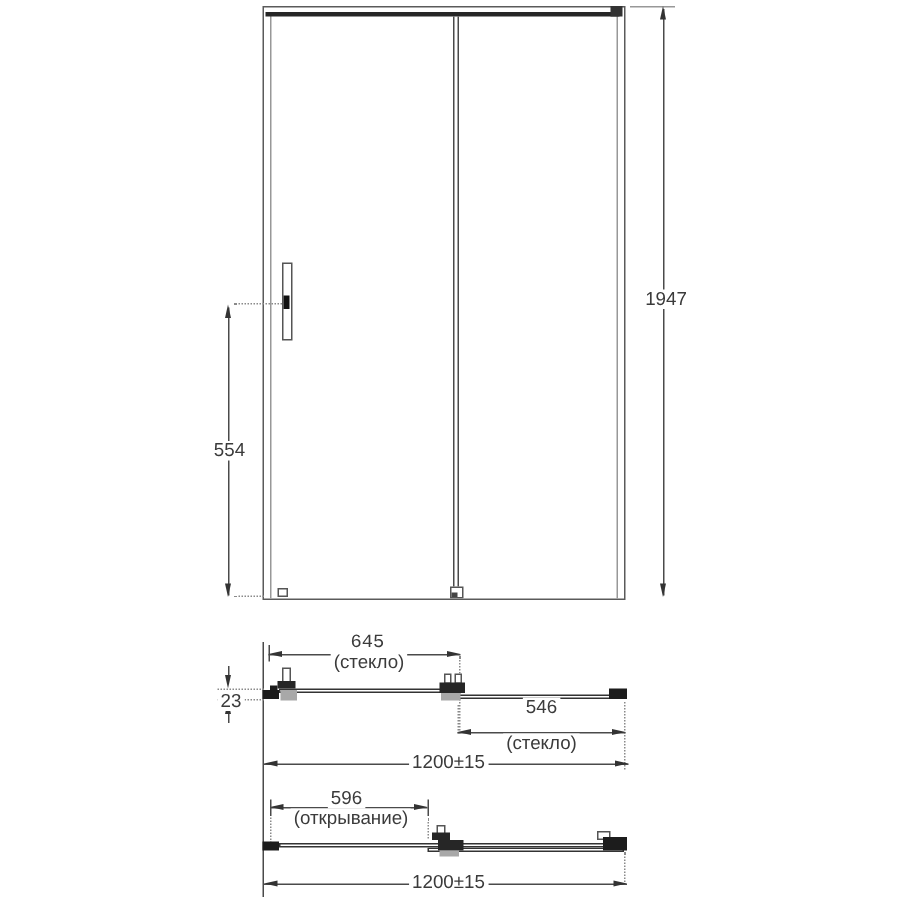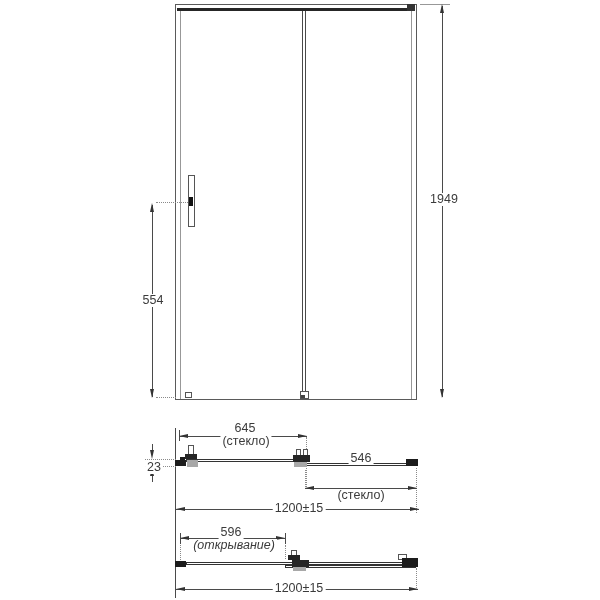--- a/index.html
+++ b/index.html
@@ -47,42 +47,42 @@
     <div class="box" style="left:185px;top:392px;width:7px;height:6px;"></div>
     <div class="box" style="left:300px;top:391px;width:9px;height:8px;"></div>
     <div class="fill" style="left:301px;top:395px;width:4px;height:3px;background:#444;"></div>
   </div>
 
   <div>
     <div class="h hl" style="left:420px;top:4px;width:30px;"></div>
     <div class="v" style="left:442px;top:6px;height:391px;"></div>
     <div class="ar u" style="left:440px;top:4px;"></div>
     <div class="ar d" style="left:440px;top:389px;"></div>
-    <div class="lbl" style="left:444px;top:193px;">1949</div>
+    <div class="lbl" style="left:444px;top:193px;">1947</div>
   </div>
 
   <div>
     <div class="dot-h" style="left:156px;top:202px;width:32px;"></div>
     <div class="dot-h" style="left:156px;top:397px;width:20px;"></div>
     <div class="v" style="left:152px;top:205px;height:192px;"></div>
     <div class="ar u" style="left:150px;top:203px;"></div>
     <div class="ar d" style="left:150px;top:389px;"></div>
     <div class="lbl" style="left:153px;top:294px;">554</div>
   </div>
 
   <div>
 
     <div class="v" style="left:175px;top:428px;height:170px;"></div>
 
     <div class="v" style="left:179px;top:430px;height:11px;"></div>
     <div class="dot-v" style="left:306px;top:437px;height:52px;"></div>
     <div class="h" style="left:179px;top:436px;width:128px;"></div>
     <div class="ar l" style="left:179px;top:433.5px;"></div>
     <div class="ar r" style="left:298px;top:433.5px;"></div>
-    <div class="lbl" style="left:245px;top:422px;">645</div>
+    <div class="lbl" style="left:245px;top:422px;font-family:Liberation Mono, monospace;">645</div>
     <div class="lbl" style="left:246px;top:435px;">(стекло)</div>
 
     <div class="dot-h" style="left:145px;top:459px;width:31px;"></div>
     <div class="dot-h" style="left:145px;top:466px;width:31px;"></div>
     <div class="v" style="left:152px;top:444px;height:8px;"></div>
     <div class="ar d" style="left:150px;top:450px;"></div>
     <div class="v" style="left:152px;top:474px;height:8px;"></div>
     <div class="ar u" style="left:150px;top:467px;"></div>
     <div class="lbl" style="left:154px;top:461px;">23</div>
 
@@ -97,40 +97,40 @@
     <div class="box" style="left:303px;top:449px;width:5px;height:7px;"></div>
     <div class="fill" style="left:293px;top:455px;width:17px;height:7px;background:#262626;"></div>
     <div class="gray" style="left:294px;top:462px;width:13px;height:5px;"></div>
     <div class="fill" style="left:406px;top:459px;width:12px;height:7px;"></div>
 
     <div class="dot-v" style="left:305px;top:470px;height:19px;"></div>
     <div class="dot-v" style="left:416px;top:468px;height:45px;"></div>
     <div class="h" style="left:305px;top:488px;width:112px;"></div>
     <div class="ar l" style="left:305px;top:485.5px;"></div>
     <div class="ar r" style="left:408px;top:485.5px;"></div>
-    <div class="lbl" style="left:361px;top:452px;">546</div>
+    <div class="lbl" style="left:361px;top:465px;">546</div>
     <div class="lbl" style="left:361px;top:489px;">(стекло)</div>
 
     <div class="h" style="left:176px;top:509px;width:243px;"></div>
     <div class="ar l" style="left:176px;top:506.5px;"></div>
     <div class="ar r" style="left:410px;top:506.5px;"></div>
     <div class="lbl" style="left:299px;top:502px;">1200±15</div>
   </div>
 
   <div>
 
     <div class="v" style="left:180px;top:533px;height:11px;"></div>
     <div class="v" style="left:285px;top:533px;height:11px;"></div>
     <div class="dot-v" style="left:180px;top:545px;height:17px;"></div>
     <div class="dot-v" style="left:285px;top:545px;height:14px;"></div>
     <div class="h" style="left:180px;top:538px;width:105px;"></div>
     <div class="ar l" style="left:180px;top:535.5px;"></div>
     <div class="ar r" style="left:276px;top:535.5px;"></div>
     <div class="lbl" style="left:231px;top:526px;">596</div>
-    <div class="lbl" style="left:234px;top:539px;font-style:italic;">(открывание)</div>
+    <div class="lbl" style="left:234px;top:539px;">(открывание)</div>
 
     <div class="fill" style="left:175px;top:561px;width:11px;height:6px;"></div>
     <div class="box" style="left:186px;top:562px;width:230px;height:3px;border-color:#333;"></div>
     <div class="box" style="left:285px;top:565px;width:131px;height:3px;border-color:#333;"></div>
     <div class="box" style="left:291px;top:550px;width:6px;height:10px;"></div>
     <div class="fill" style="left:288px;top:555px;width:12px;height:5px;background:#262626;"></div>
     <div class="fill" style="left:292px;top:560px;width:17px;height:7px;background:#262626;"></div>
     <div class="gray" style="left:293px;top:567px;width:13px;height:4px;"></div>
     <div class="box" style="left:398px;top:554px;width:9px;height:6px;"></div>
     <div class="fill" style="left:402px;top:558px;width:16px;height:9px;"></div>

